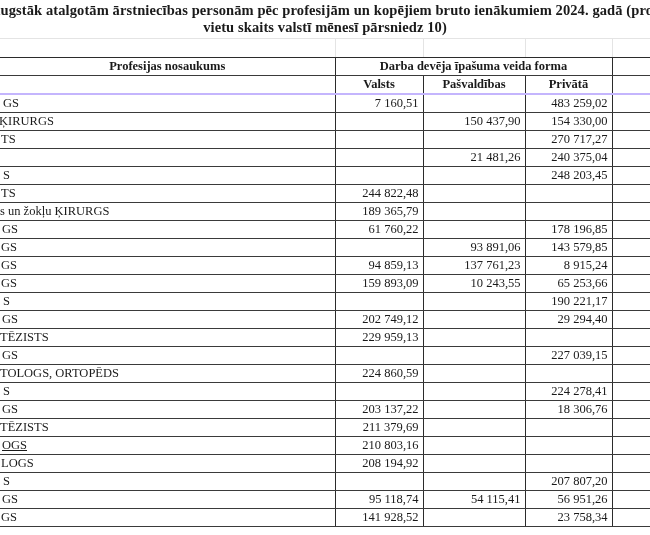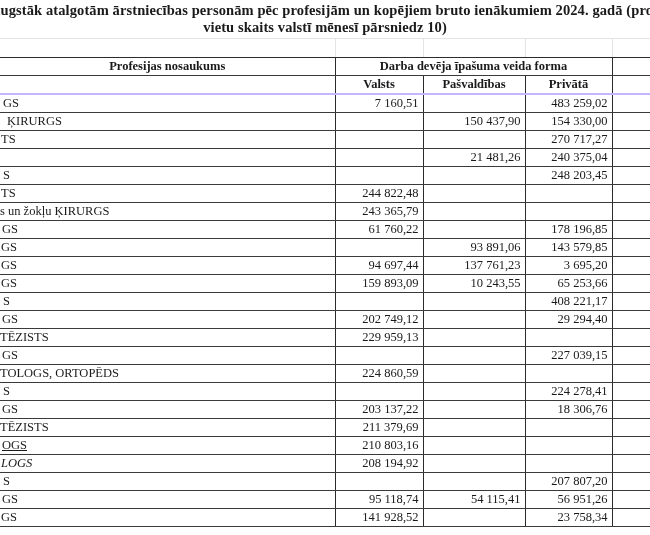--- a/index.html
+++ b/index.html
@@ -131,21 +131,21 @@
     </thead>
     <tbody id="tbody">
         <tr>
           <td class="name"><span class="txt" style="margin-left: -1px;">GS</span></td>
           <td class="num">7 160,51</td>
           <td class="num"></td>
           <td class="num">483 259,02</td>
           <td class="num"></td>
         </tr>
         <tr>
-          <td class="name"><span class="txt" style="margin-left: -5px; padding-left: 8px;">ĶIRURGS</span></td>
+          <td class="name"><span class="txt" style="margin-left: -5px;">ĶIRURGS</span></td>
           <td class="num"></td>
           <td class="num">150 437,90</td>
           <td class="num">154 330,00</td>
           <td class="num"></td>
         </tr>
         <tr>
           <td class="name"><span class="txt" style="margin-left: -3px;">TS</span></td>
           <td class="num"></td>
           <td class="num"></td>
           <td class="num">270 717,27</td>
@@ -167,58 +167,58 @@
         </tr>
         <tr>
           <td class="name"><span class="txt" style="margin-left: -3px;">TS</span></td>
           <td class="num">244 822,48</td>
           <td class="num"></td>
           <td class="num"></td>
           <td class="num"></td>
         </tr>
         <tr>
           <td class="name"><span class="txt" style="margin-left: -4px;">s un žokļu ĶIRURGS</span></td>
-          <td class="num">243 365,79</td>
+          <td class="num">189 365,79</td>
           <td class="num"></td>
           <td class="num"></td>
           <td class="num"></td>
         </tr>
         <tr>
           <td class="name"><span class="txt" style="margin-left: -2px;">GS</span></td>
           <td class="num">61 760,22</td>
           <td class="num"></td>
           <td class="num">178 196,85</td>
           <td class="num"></td>
         </tr>
         <tr>
           <td class="name"><span class="txt" style="margin-left: -3px;">GS</span></td>
           <td class="num"></td>
           <td class="num">93 891,06</td>
           <td class="num">143 579,85</td>
           <td class="num"></td>
         </tr>
         <tr>
           <td class="name"><span class="txt" style="margin-left: -3px;">GS</span></td>
-          <td class="num">94 697,44</td>
+          <td class="num">94 859,13</td>
           <td class="num">137 761,23</td>
-          <td class="num">3 695,20</td>
+          <td class="num">8 915,24</td>
           <td class="num"></td>
         </tr>
         <tr>
           <td class="name"><span class="txt" style="margin-left: -3px;">GS</span></td>
           <td class="num">159 893,09</td>
           <td class="num">10 243,55</td>
           <td class="num">65 253,66</td>
           <td class="num"></td>
         </tr>
         <tr>
           <td class="name"><span class="txt" style="margin-left: -1px;">S</span></td>
           <td class="num"></td>
           <td class="num"></td>
-          <td class="num">408 221,17</td>
+          <td class="num">190 221,17</td>
           <td class="num"></td>
         </tr>
         <tr>
           <td class="name"><span class="txt" style="margin-left: -2px;">GS</span></td>
           <td class="num">202 749,12</td>
           <td class="num"></td>
           <td class="num">29 294,40</td>
           <td class="num"></td>
         </tr>
         <tr>
@@ -264,21 +264,21 @@
           <td class="num"></td>
         </tr>
         <tr>
           <td class="name"><span class="txt" style="margin-left: -2px; text-decoration: underline;">OGS</span></td>
           <td class="num">210 803,16</td>
           <td class="num"></td>
           <td class="num"></td>
           <td class="num"></td>
         </tr>
         <tr>
-          <td class="name"><span class="txt" style="margin-left: -3px; font-style: italic;">LOGS</span></td>
+          <td class="name"><span class="txt" style="margin-left: -3px;">LOGS</span></td>
           <td class="num">208 194,92</td>
           <td class="num"></td>
           <td class="num"></td>
           <td class="num"></td>
         </tr>
         <tr>
           <td class="name"><span class="txt" style="margin-left: -1px;">S</span></td>
           <td class="num"></td>
           <td class="num"></td>
           <td class="num">207 807,20</td>

